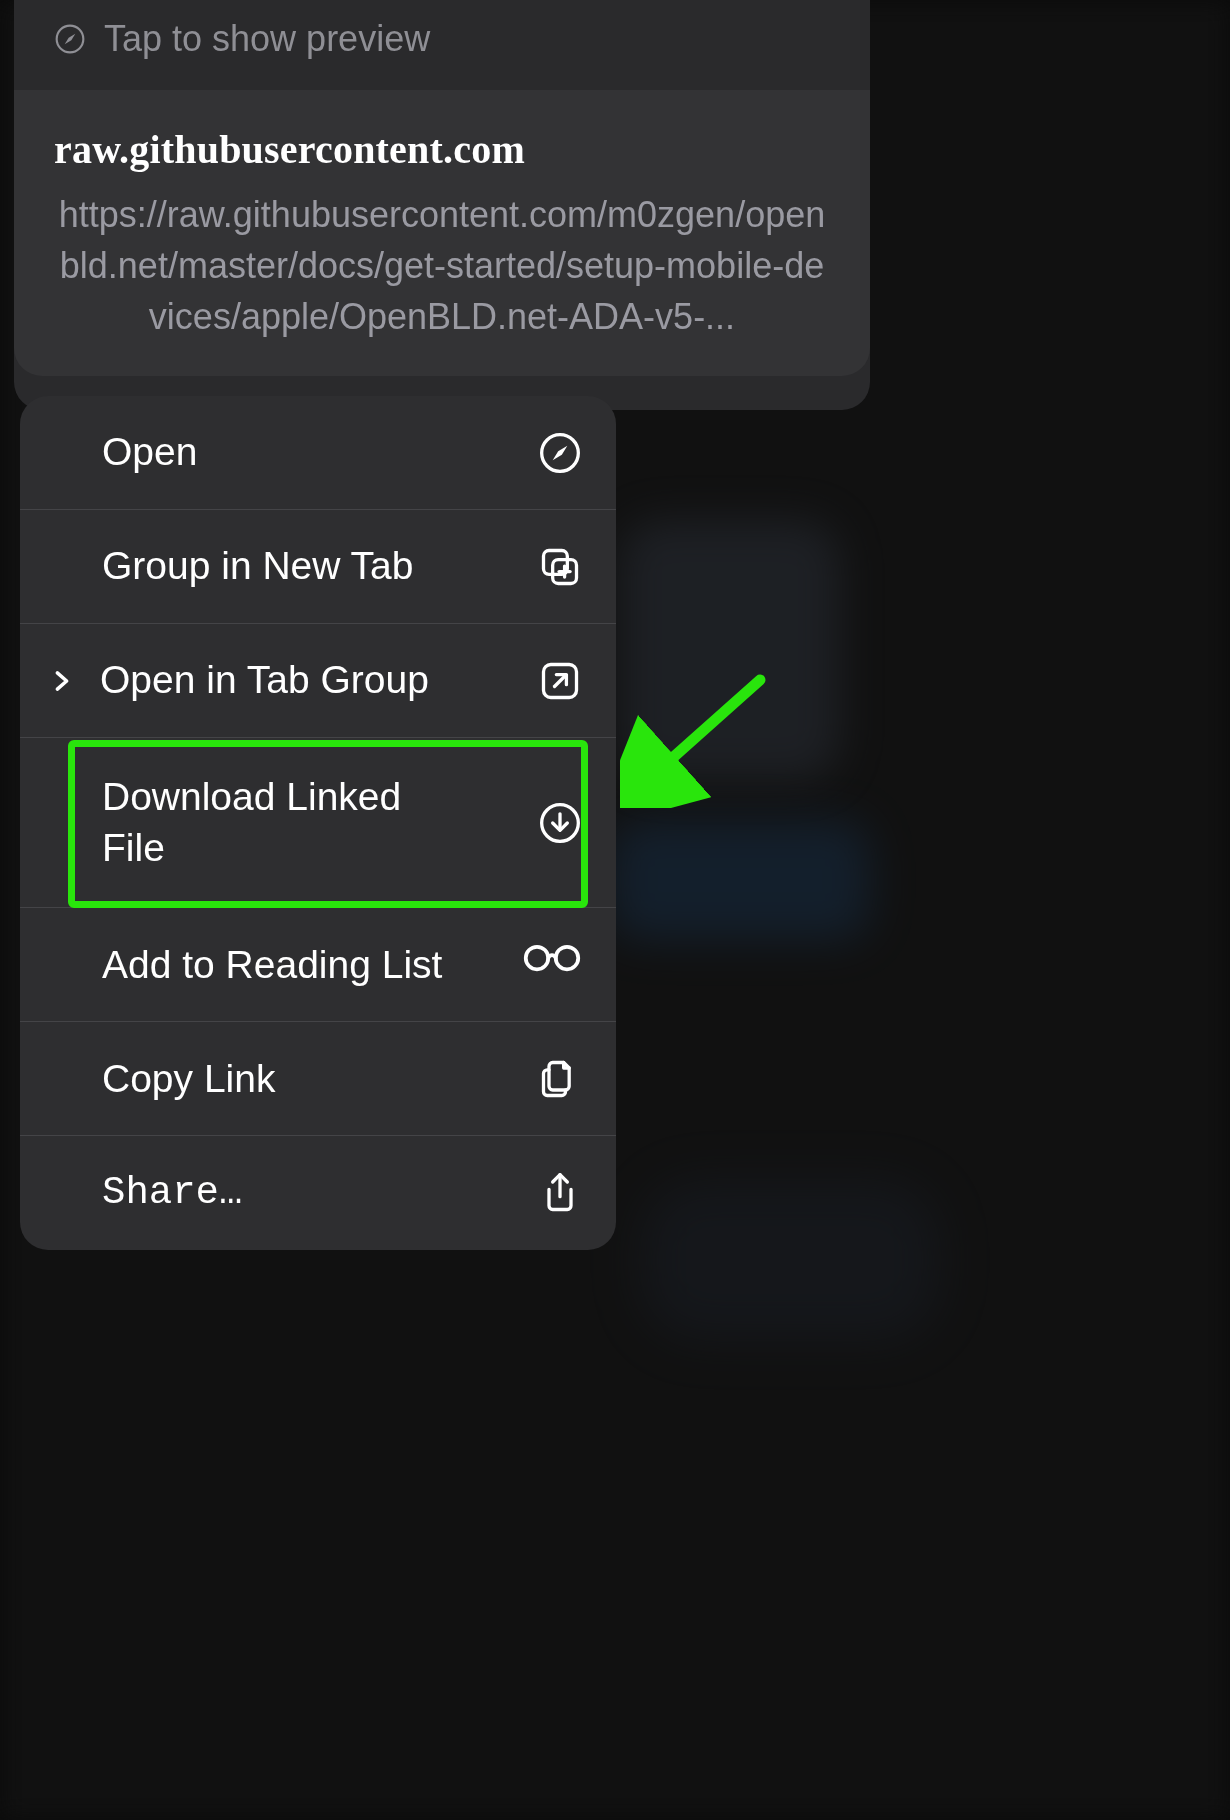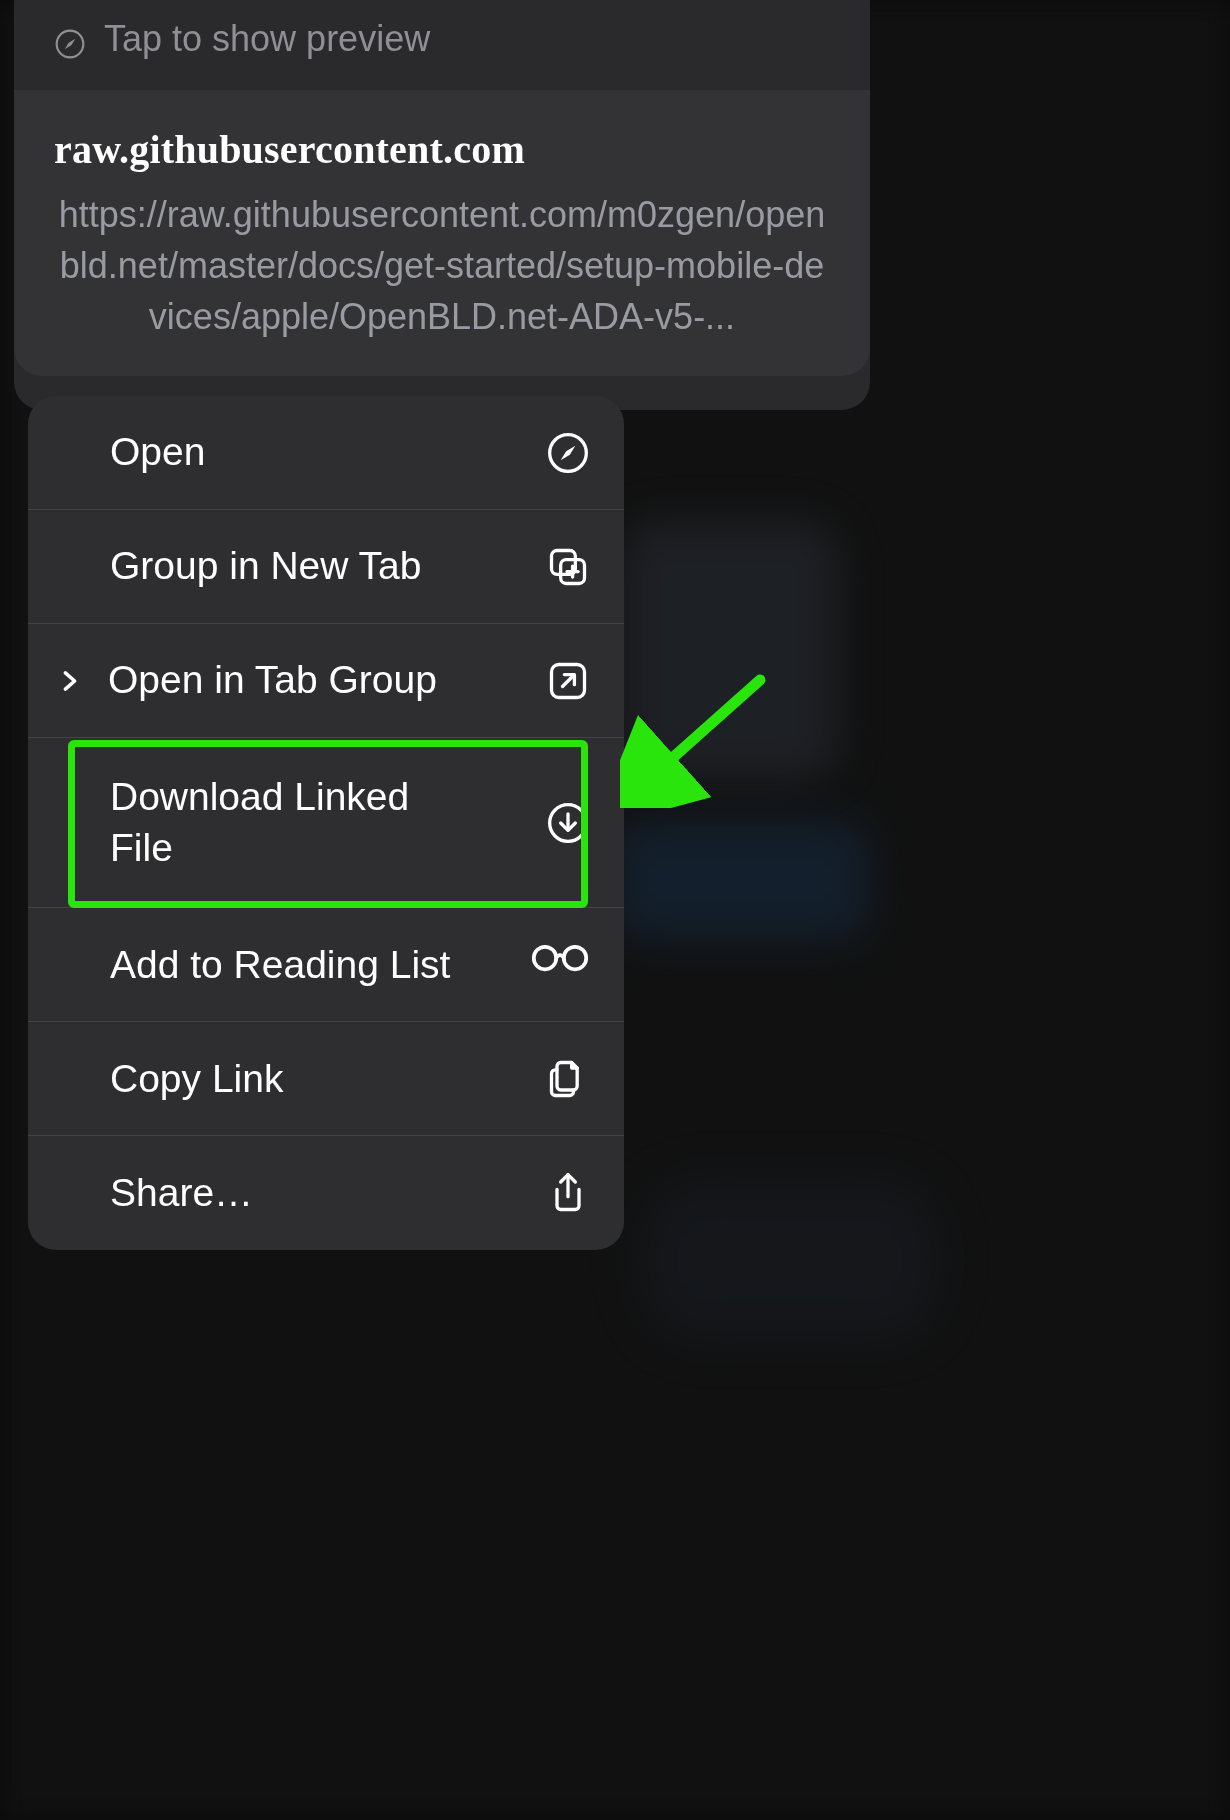--- a/index.html
+++ b/index.html
@@ -60,21 +60,21 @@
     position: absolute;
     left: 14px;
     top: 0;
     width: 856px;
     background: #2a2a2c;
     border-radius: 0 0 28px 28px;
     padding-bottom: 34px;
   }
   .preview-header {
     display: flex;
-    align-items: flex-end;
+    align-items: center;
     gap: 18px;
     padding: 18px 40px 30px 40px;
   }
   .preview-header .icon {
     width: 32px;
     height: 32px;
     color: #8f8f95;
     flex-shrink: 0;
   }
   .preview-header .label {
@@ -100,36 +100,36 @@
     font-size: 36px;
     line-height: 1.42;
     color: #9a9aa2;
     word-break: break-all;
     font-weight: 400;
     text-align: center;
   }
 
   .context-menu {
     position: absolute;
-    left: 28px;
+    left: 20px;
     top: 396px;
     width: 596px;
     background: #2e2e30;
     border-radius: 28px;
     overflow: hidden;
   }
   .menu-item {
     display: flex;
     align-items: center;
     justify-content: space-between;
     padding: 30px 34px 30px 82px;
     border-bottom: 1px solid rgba(110,110,116,.35);
     min-height: 114px;
   }
-  .menu-item:last-child { border-bottom: none; }
+  .menu-item:last-child { border-bottom: none; font-family: Liberation Mono, monospace; }
   .menu-item .label {
     font-size: 39px;
     color: #fff;
     font-weight: 400;
     line-height: 1.3;
   }
   .menu-item .icon {
     width: 44px;
     height: 44px;
     color: #fff;

